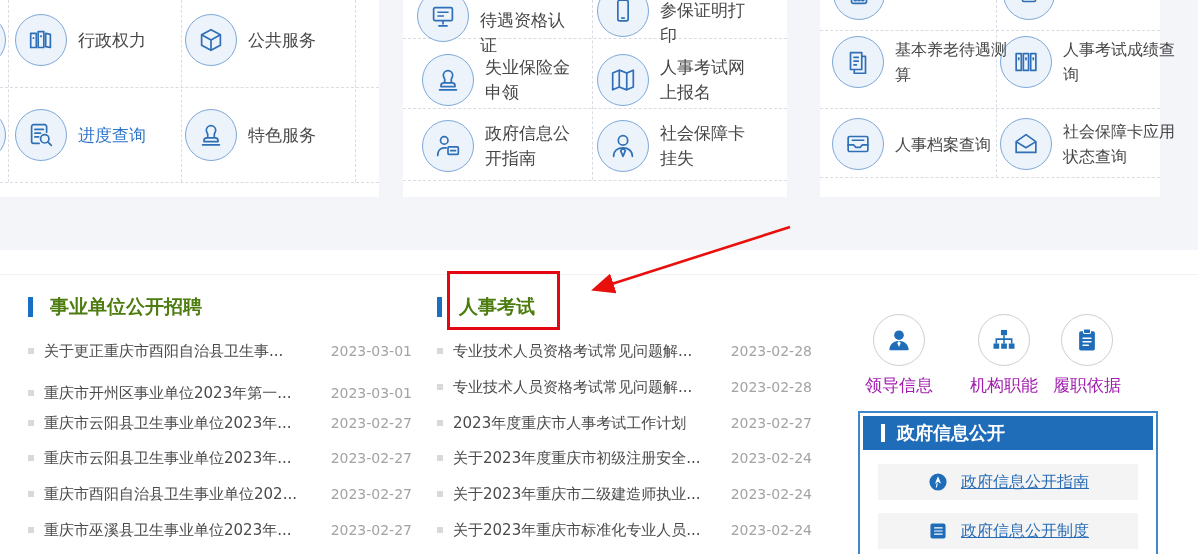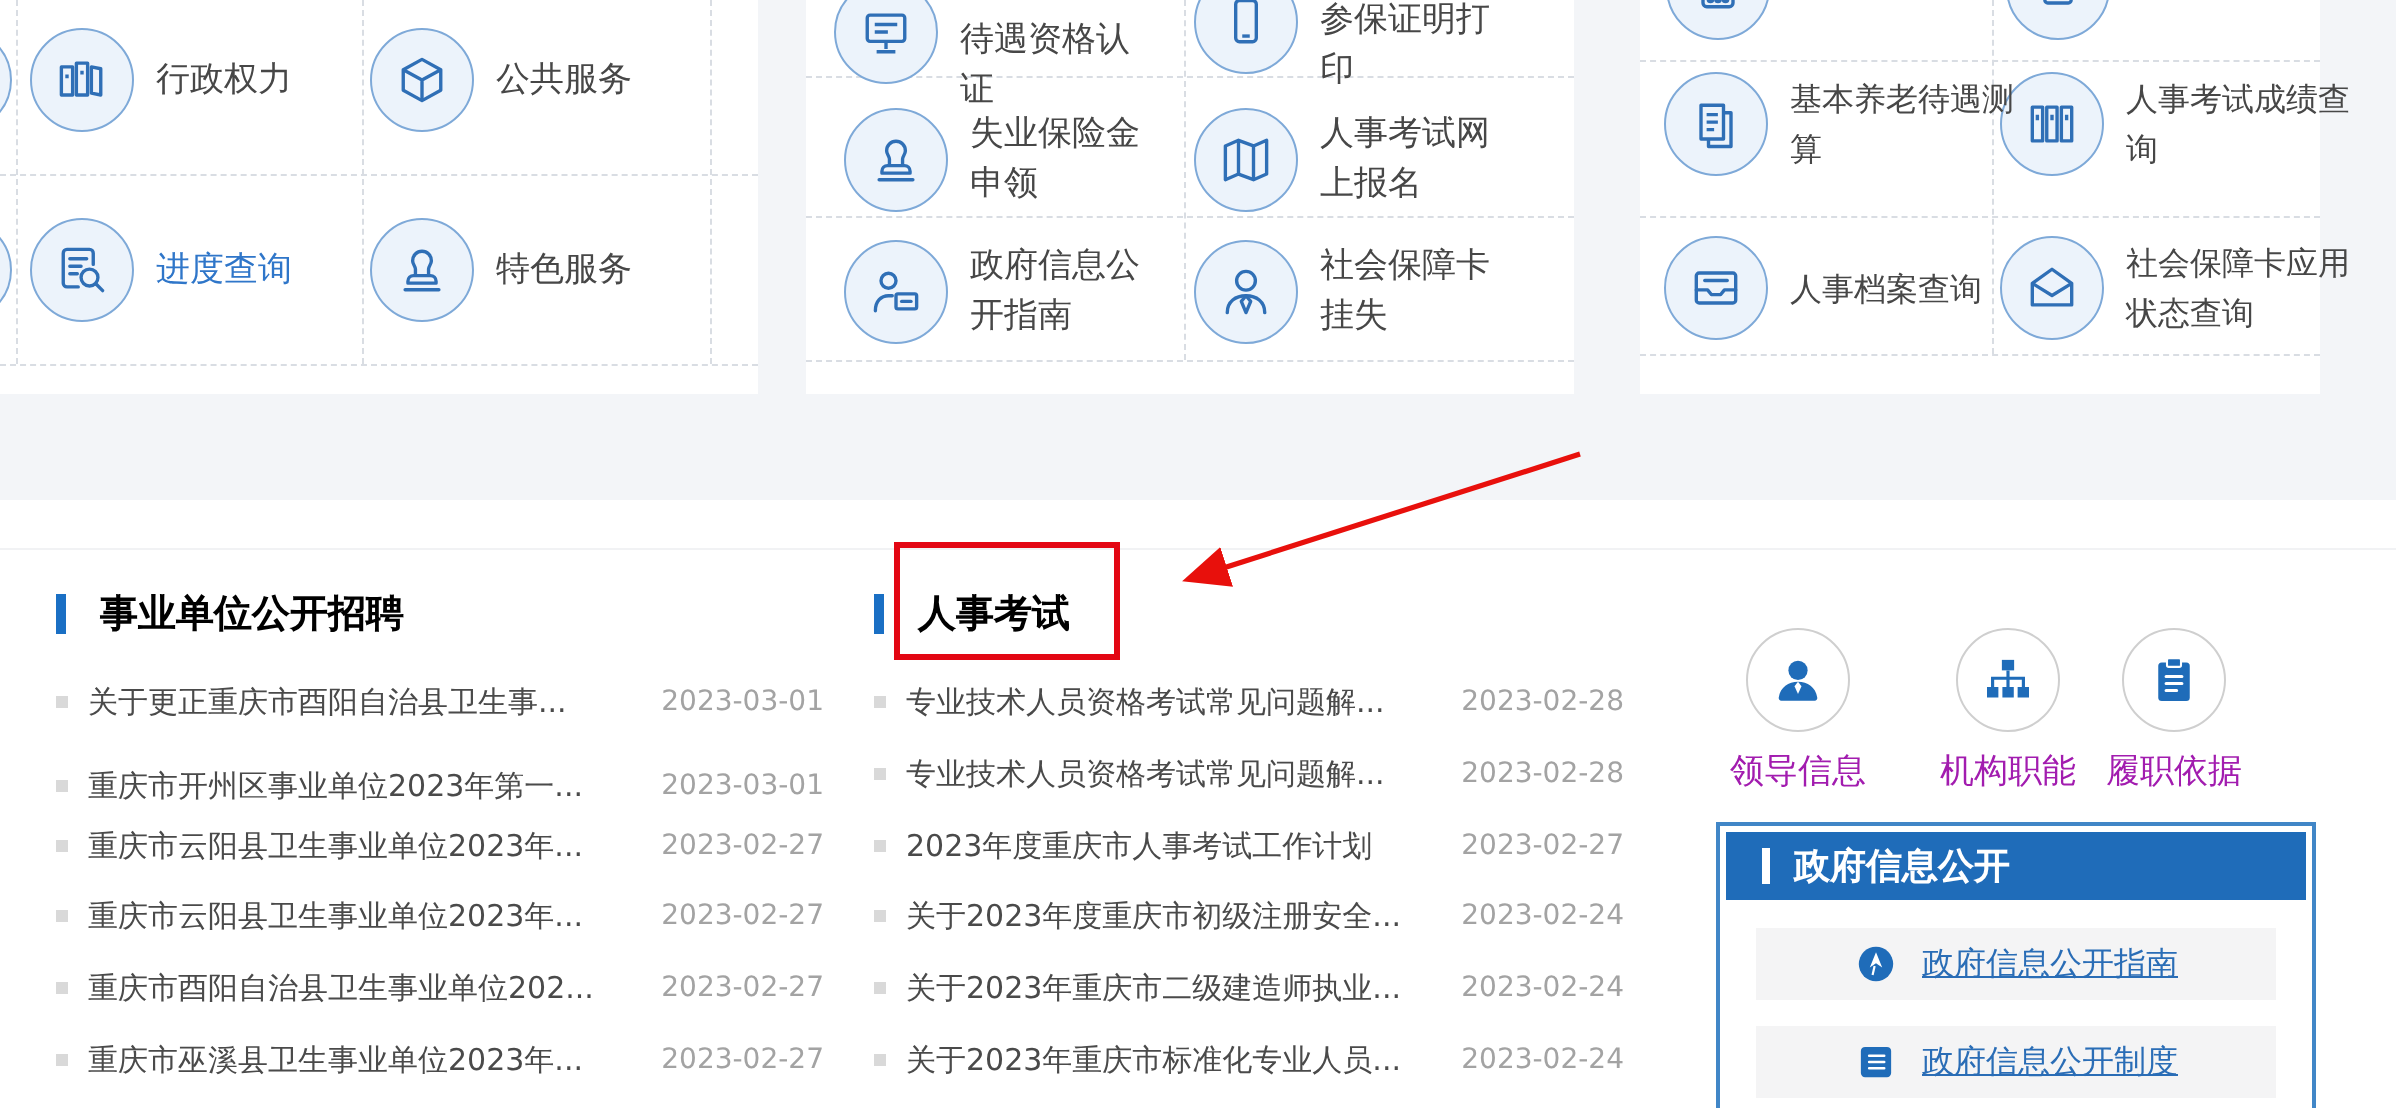--- a/index.html
+++ b/index.html
@@ -22,21 +22,21 @@
   .w96{width:96px;} .w116{width:116px;font-size:16px;}
   .frag{position:absolute;left:-46px;}
 
   
 
   
   .bottom{position:absolute;left:0;top:250px;width:1198px;height:304px;background:#fff;}
   .sect-line{position:absolute;left:0;top:24px;width:1198px;border-top:1px solid #f1f2f4;}
   .nhead{position:absolute;top:44px;display:flex;align-items:center;}
   .hbar{width:5px;height:20px;background:#1a6fc4;}
-  .htitle{margin-left:17px;font-size:19px;font-weight:bold;color:#000000;}
+  .htitle{margin-left:17px;font-size:19px;font-weight:bold;color:#4d7c0f;}
   .nrow{position:absolute;height:22px;display:flex;align-items:center;cursor:pointer;}
   .bullet{width:6px;height:6px;background:#d9d9d9;flex:none;}
   .ntitle{margin-left:10px;font-size:15px;color:#4a4a4a;white-space:nowrap;overflow:hidden;}
   .ndate{margin-left:auto;font-size:14px;color:#a3a3a3;flex:none;}
 
   
   .qlink{position:absolute;width:100px;text-align:center;cursor:pointer;}
   .qcirc{width:52px;height:52px;border-radius:50%;background:#fff;border:1px solid #cfcfcf;
          margin:0 auto;display:flex;align-items:center;justify-content:center;box-sizing:border-box;}
   .qcirc svg{width:28px;height:28px;}

